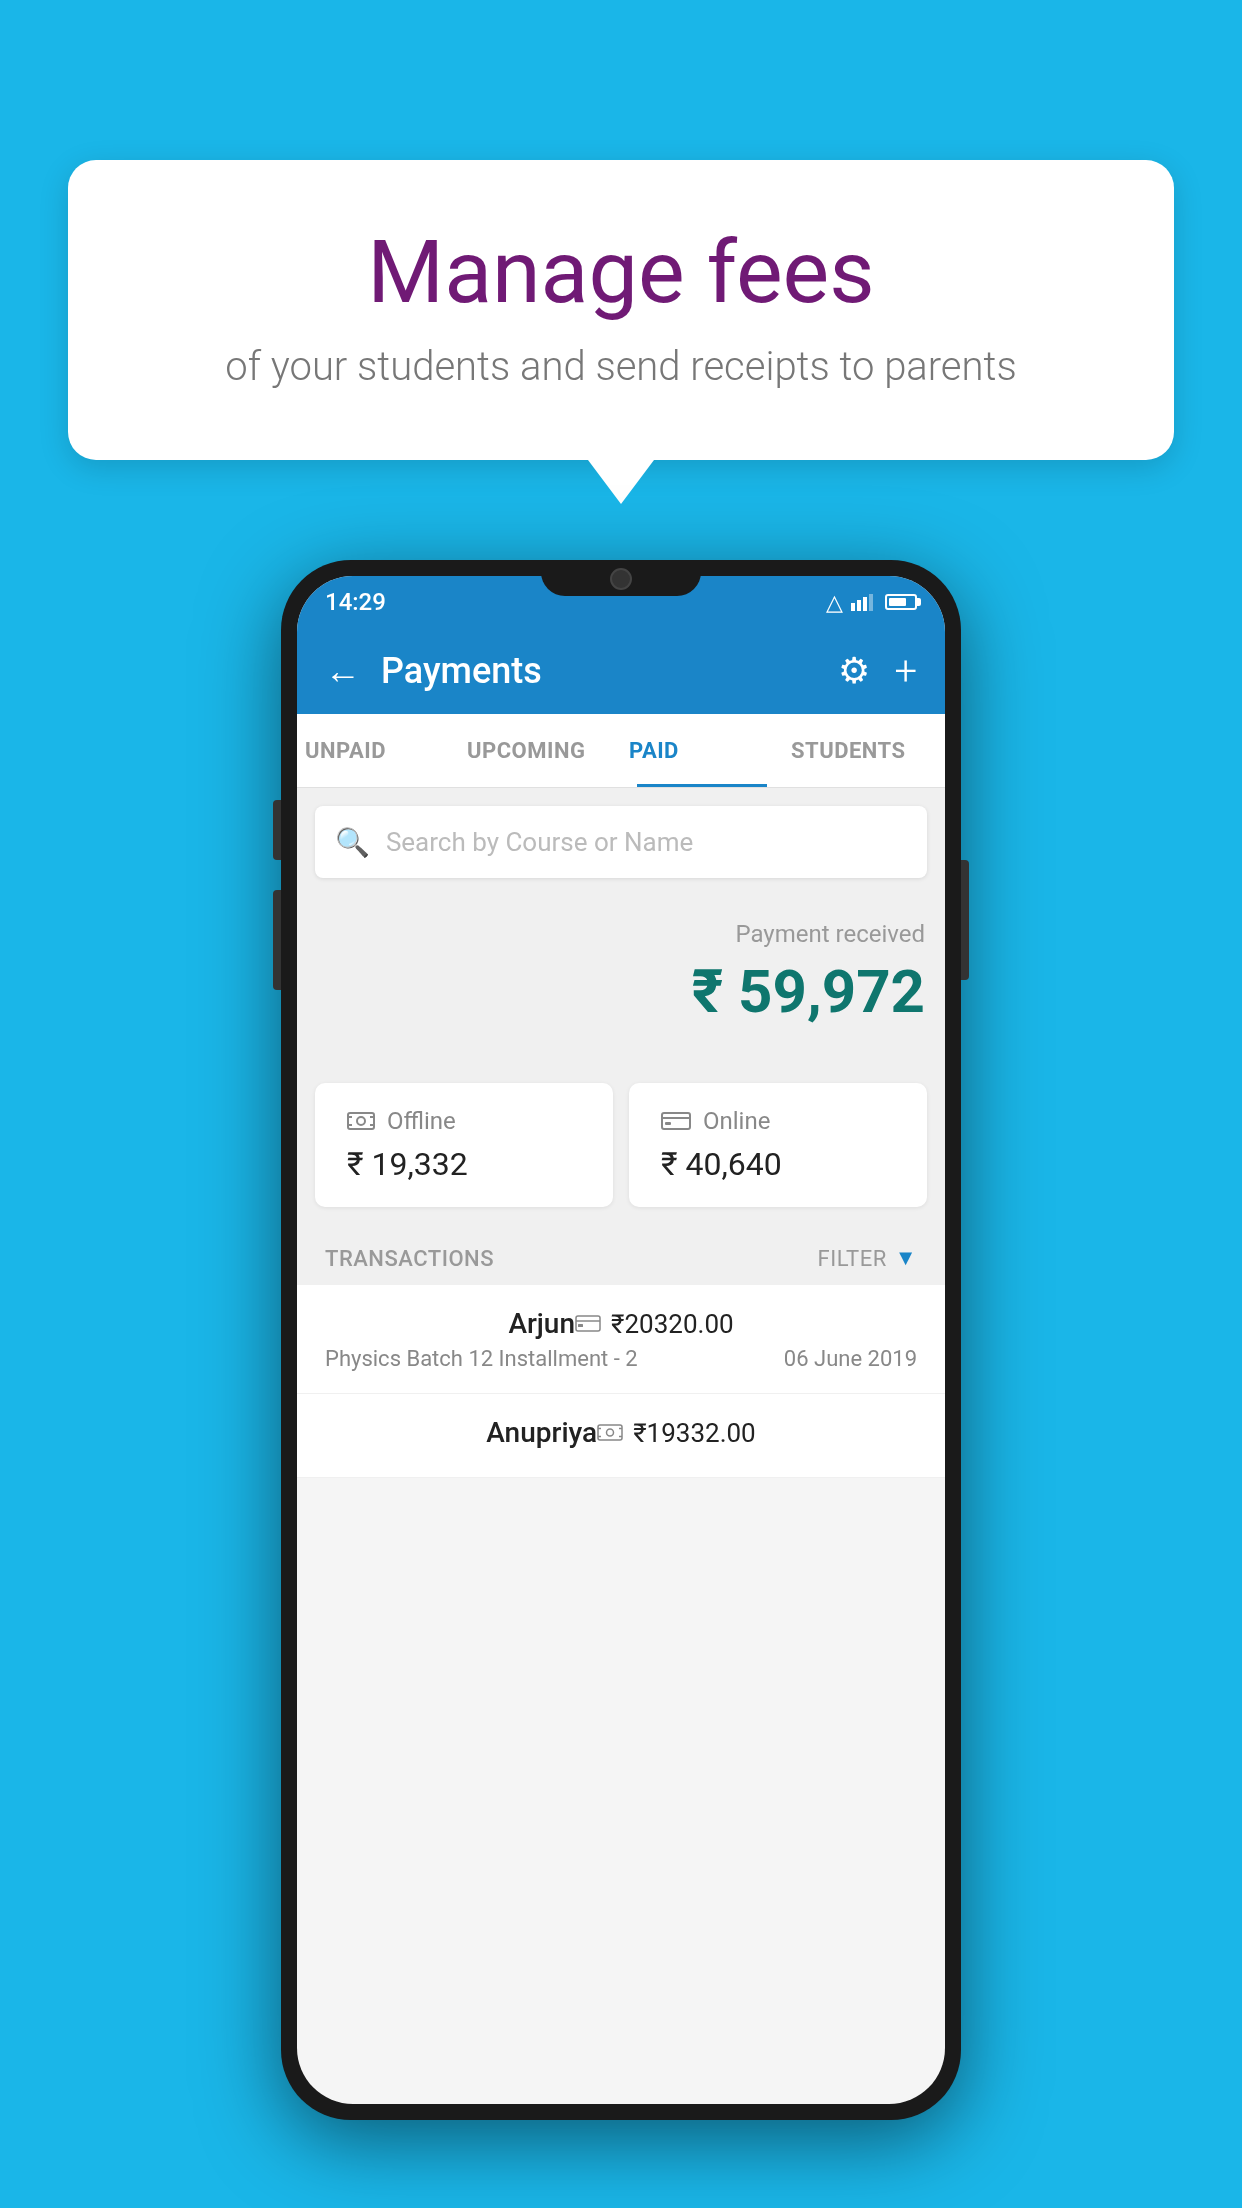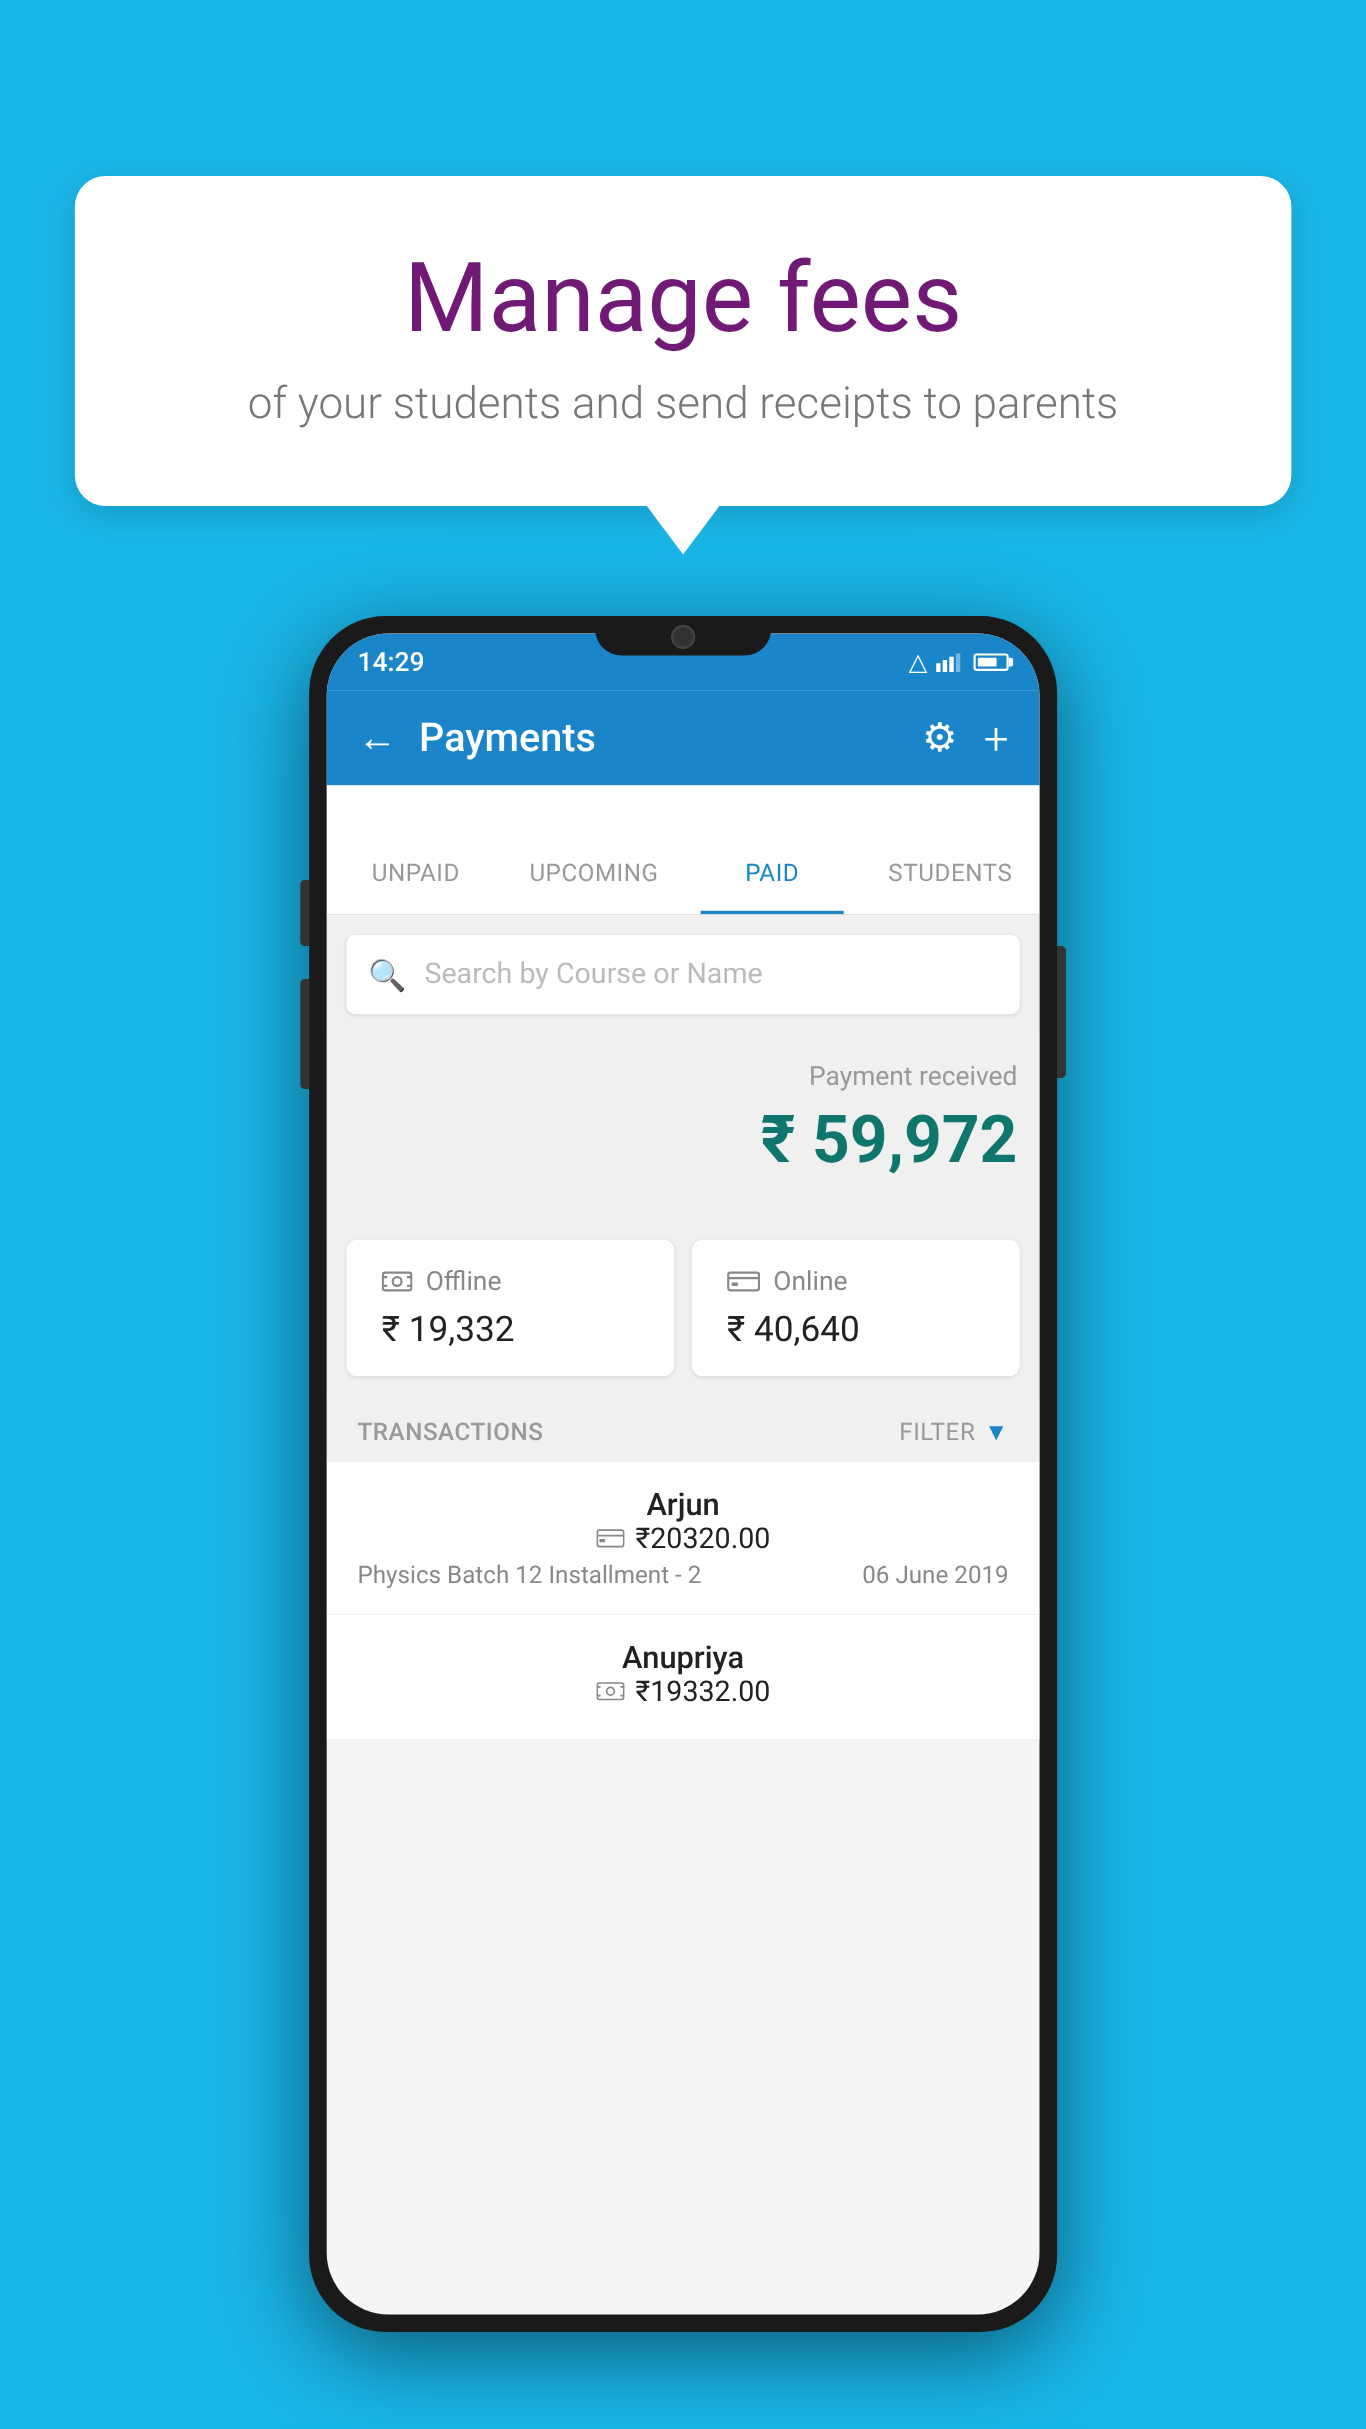--- a/index.html
+++ b/index.html
@@ -213,29 +213,28 @@
     }
 
     
     .tabs {
       background: white;
       display: flex;
       border-bottom: 1px solid #e0e0e0;
     }
     .tab {
       flex: 1;
-      text-align: center;
+      text-align: left;
       padding: 24px 8px;
       font-size: 22px;
-      font-weight: 400;
+      font-weight: 700;
       color: #999;
       letter-spacing: 0.5px;
       cursor: pointer;
       position: relative;
-      margin-top: 44px;
     }
     .tab.active {
       color: #1a85c8;
     }
     .tab.active::after {
       content: '';
       position: absolute;
       bottom: 0;
       left: 10%;
       width: 80%;
@@ -352,21 +351,20 @@
     }
     .transaction-item {
       padding: 22px 28px;
       border-bottom: 1px solid #f0f0f0;
     }
     .transaction-row1 {
       display: flex;
       justify-content: center;
       align-items: center;
       margin-bottom: 6px;
-      flex-direction: column;
     }
     .transaction-name {
       font-size: 28px;
       font-weight: 500;
       color: #222;
     }
     .transaction-amount-row {
       display: flex;
       align-items: center;
       gap: 10px;

